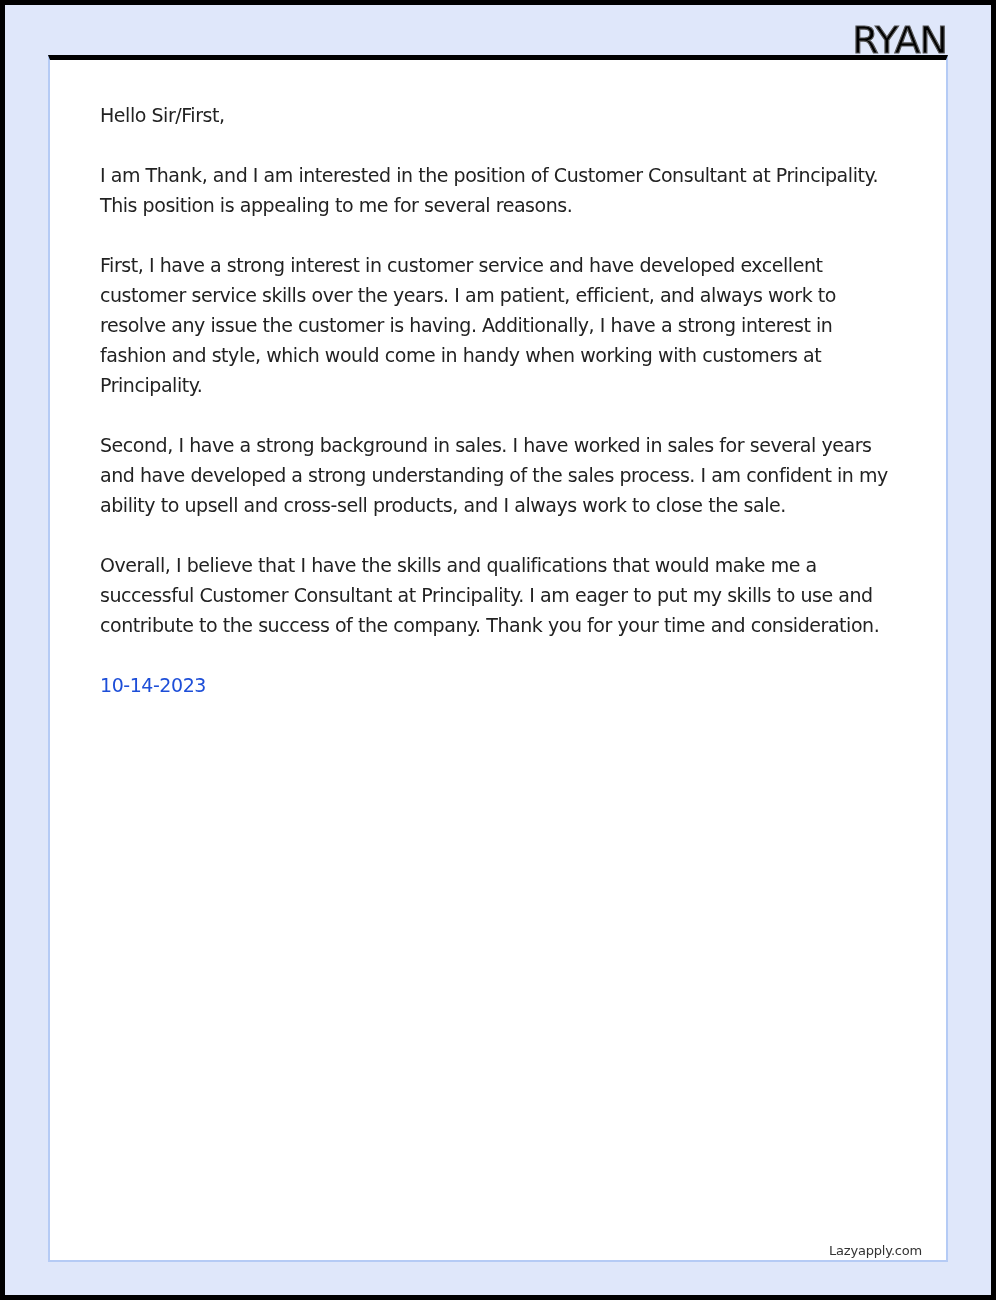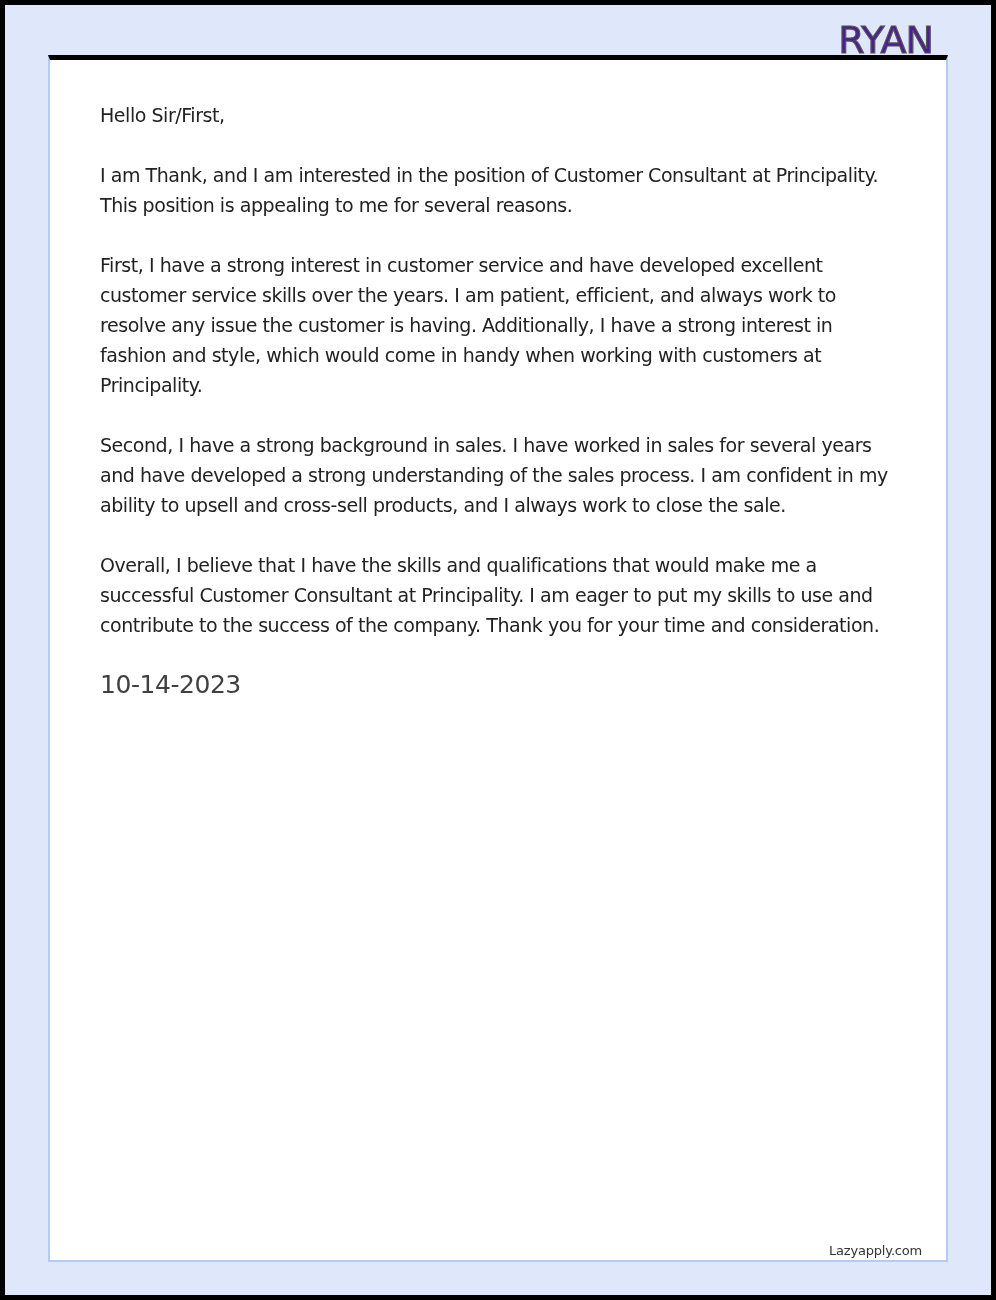--- a/index.html
+++ b/index.html
@@ -4,45 +4,45 @@
 <style>
   html, body { margin: 0; padding: 0; }
   body {
     width: 996px; height: 1300px; box-sizing: border-box;
     border: 5px solid #000;
     background: #dfe7fa;
     position: relative; overflow: hidden;
     font-family: "DejaVu Sans", sans-serif;
   }
   .name {
-    position: absolute; right: 58px; top: 12px;
+    position: absolute; right: 44px; top: 12px;
     font-family: "DejaVu Sans", sans-serif;
     font-size: 38px; letter-spacing: -1px; line-height: 46px;
-    color: #4c1d95;
+    color: #000000;
     -webkit-text-stroke: 1.2px #555;
     font-weight: normal;
   }
   .card {
     position: absolute; left: 43px; top: 50px;
     width: 900px; height: 1207px; box-sizing: border-box;
     background: #fff;
     border-left: 2px solid #b5cbf5;
     border-right: 2px solid #b5cbf5;
     border-bottom: 2px solid #b5cbf5;
     border-top: 5px solid #000;
   }
   .letter {
     position: absolute; left: 50px; top: 40px; width: 800px;
     font-size: 19px; line-height: 30px; color: #222;
     font-family: "DejaVu Sans", sans-serif;
     letter-spacing: -0.45px;
   }
   .letter p { margin: 0 0 30px 0; }
   .letter p.last { }
-  .date { color: #404040; font-size: 25px; line-height: 30px; }
+  .date { color: #1d4ed8; font-size: 19px; line-height: 30px; }
   .footer {
     position: absolute; right: 24px; bottom: 2px;
     font-size: 13px; color: #333; letter-spacing: -0.2px;
   }
 </style>
 </head>
 <body>
 
 <div class="name">RYAN</div>
 

